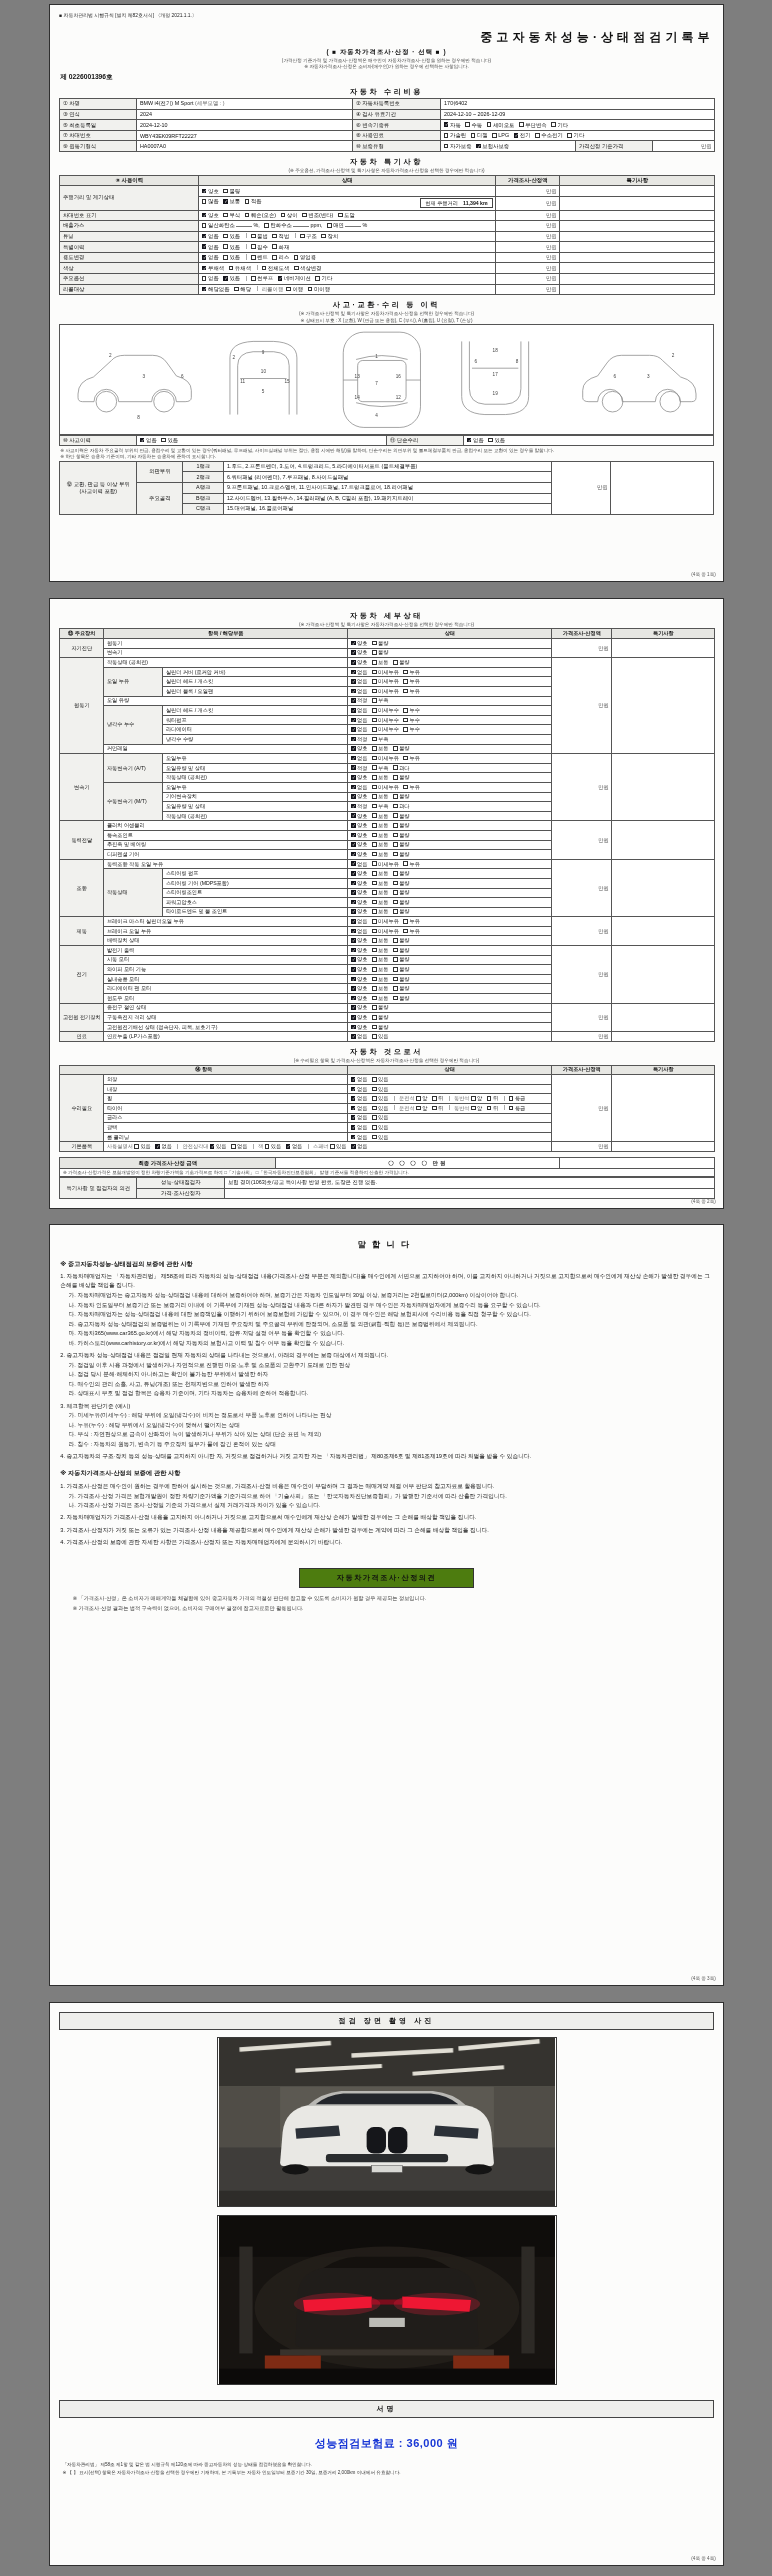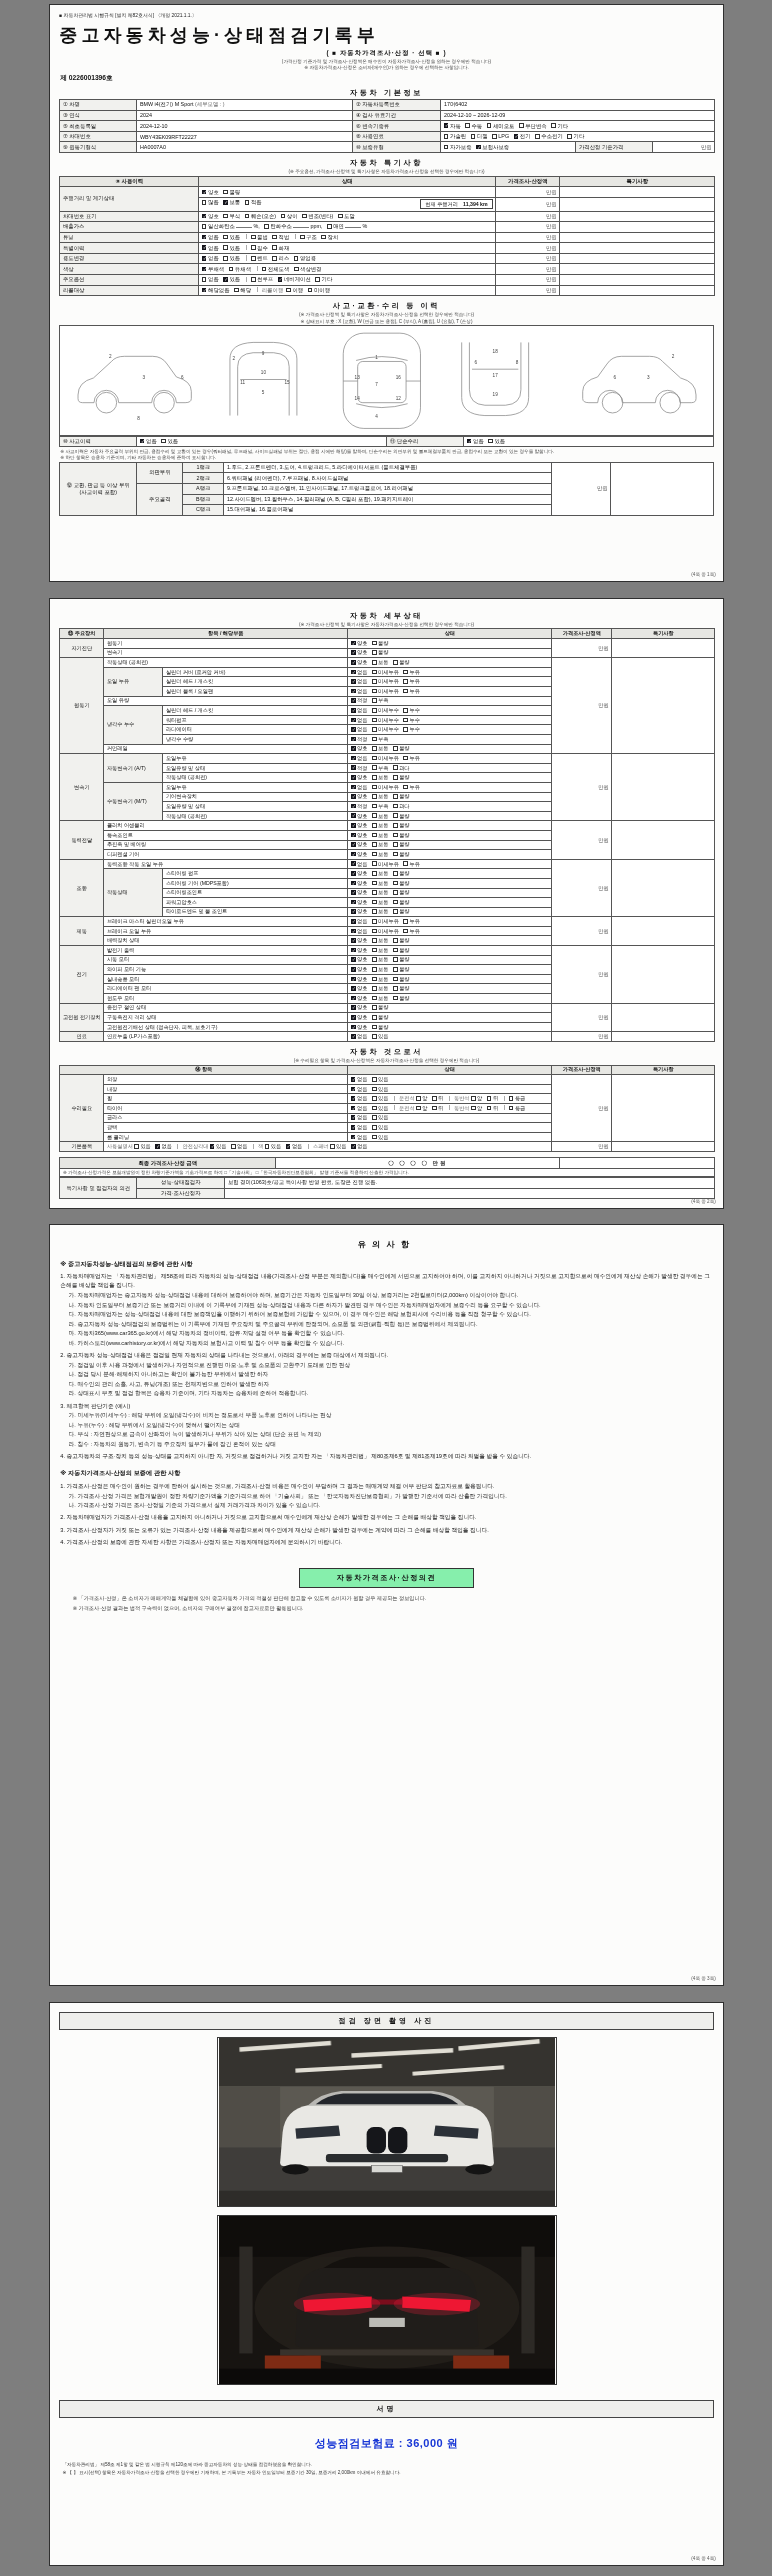--- a/index.html
+++ b/index.html
@@ -4,21 +4,21 @@
 <style>
   *{box-sizing:border-box;margin:0;padding:0}
   body{background:#7e7e7e;font-family:"Liberation Sans","DejaVu Sans",sans-serif;color:#101010}
   .page{width:773px;height:2576px;overflow:hidden}
   .sheet{background:#fcfcfb;border:0.8px solid #2f2f2f;margin:0 49px 15.5px;padding:7.2px 9.3px 15.5px;position:relative;overflow:hidden}
   #sheet1{margin-top:4.1px;height:578px}
   #sheet2{height:611px}
   #sheet3{height:762px}
   #sheet4{height:564px}
   .form-ref{font-size:4.9px;color:#222}
-  .main-title{text-align:left;font-weight:bold;font-size:18px;letter-spacing:4.1px;margin-top:5px}
+  .main-title{text-align:right;font-weight:bold;font-size:12px;letter-spacing:4.1px;margin-top:11px}
   .sub-title{text-align:center;font-size:6.4px;font-weight:bold;letter-spacing:1px;margin-top:1.5px}
   .sub-note{text-align:center;font-size:4.6px;color:#444;margin-top:1px}
   .doc-no{font-size:6.7px;font-weight:bold;margin:4.1px 0 1px 1px}
   .sec-head{text-align:center;font-size:7.2px;font-weight:bold;letter-spacing:2.6px;margin-top:5.2px}
   .sec-note{text-align:center;font-size:4.6px;color:#444;margin:1px 0 1.5px}
   table.tbl{width:100%;border-collapse:collapse;table-layout:fixed;margin-top:1px;background:#fff}
   .tbl td{border:0.5px solid #555;font-size:5.4px;padding:1.3px 2.6px;vertical-align:middle;word-break:keep-all;overflow:hidden}
   .dtl td{font-size:5.2px;padding:0.8px 2.6px}
   .tbl td.lbl{background:#f1f1ee}
   .tbl td.hdr{background:#e7e7e3;text-align:center;font-weight:bold}
@@ -32,42 +32,42 @@
   .sep{display:inline-block;width:0;border-left:0.5px solid #aaa;height:5.2px;margin:0 4.1px 0 1px;vertical-align:-0.5px}
   .blank{display:inline-block;width:15.5px;border-bottom:0.5px solid #777;height:4.6px;margin:0 1.5px}
   .drive-box{float:right;border:0.5px solid #444;padding:0.5px 4.1px;font-size:5.2px;background:#fff}
   .drive-box b{margin-left:5.2px}
   .diag{border:0.5px solid #555;margin-top:-0.5px;background:#fff;text-align:center;padding:2.1px 0}
   .band{border:0.5px solid #444;background:#efefec;text-align:center;font-weight:bold;font-size:7px;letter-spacing:3.1px;padding:3.1px 0;margin-top:2.1px}
   .notice-title{text-align:center;font-size:8.2px;font-weight:bold;letter-spacing:6.2px;margin:7.2px 0 9.3px}
   .nt-h{font-weight:bold;font-size:6.2px;margin:8.2px 1px 3.1px}
   .nt-1{font-size:5.7px;line-height:1.55;margin:3.6px 1px 1px}
   .nt-s{font-size:5.7px;line-height:1.5;margin:1px 1px 1px 9.3px;color:#1c1c1c}
-  .po-box{width:175px;margin:20.6px auto 6.2px;border:0.8px solid #333;text-align:center;font-weight:bold;font-size:7.2px;letter-spacing:1.5px;padding:4.1px 0;background:#86efac}
+  .po-box{width:175px;margin:20.6px auto 6.2px;border:0.8px solid #333;text-align:center;font-weight:bold;font-size:7.2px;letter-spacing:1.5px;padding:4.1px 0;background:#4d7c0f}
   .po-note{font-size:5.2px;color:#333;margin:2.1px 13.4px;line-height:1.55}
   .photo-wrap{text-align:center;margin-top:7.2px}
   .photo-wrap svg{border:0.5px solid #3a3a3a;display:block;margin:0 auto 8.2px}
   .premium{text-align:center;color:#1736d6;font-weight:bold;font-size:11px;margin:17.5px 0 11.3px;letter-spacing:0.5px}
   .foot{font-size:4.6px;color:#333;margin:1.5px 3.1px;line-height:1.5}
   .pg{position:absolute;right:7.2px;bottom:4.1px;font-size:4.6px;color:#555}
 </style>
 </head>
 <body>
 
 <div class="page">
 
   <div class="sheet" id="sheet1">
     <div class="form-ref">■ 자동차관리법 시행규칙 [별지 제82호서식] 〈개정 2021.1.1.〉</div>
     <div class="main-title">중고자동차성능·상태점검기록부</div>
     <div class="sub-title">( ■ 자동차가격조사·산정 · 선택 ■ )</div>
     <div class="sub-note">(가격산정 기준가격 및 가격조사·산정액은 매수인이 자동차가격조사·산정을 원하는 경우에만 적습니다)</div>
     <div class="sub-note">※ 자동차가격조사·산정은 소비자(매수인)가 원하는 경우에 선택하는 사항입니다.</div>
     <div class="doc-no">제 0226001396호</div>
 
-    <div class="sec-head">자동차 기본정보</div>
+    <div class="sec-head">자동차 수리비용</div>
     <table class="tbl">
       <colgroup>
           <col style="width:77px">
           <col style="width:216px">
           <col style="width:88px">
           <col style="width:135px">
           <col style="width:77px">
           <col style="width:62px">
         </colgroup>
       <tbody>
@@ -632,21 +632,21 @@
         <td class="lbl ctr">가격·조사산정자</td>
         <td></td>
       </tr>
     </tbody>
       </table>
 
     <div class="pg">(4쪽 중 2쪽)</div>
   </div>
 
   <div class="sheet" id="sheet3">
-    <div class="notice-title">유의사항</div>
+    <div class="notice-title">말합니다</div>
     <div id="notice-lines">
         <div class="nt-h">※ 중고자동차성능·상태점검의 보증에 관한 사항</div>
         <div class="nt-1">1. 자동차매매업자는 「자동차관리법」 제58조에 따라 자동차의 성능·상태점검 내용(가격조사·산정 부분은 제외합니다)을 매수인에게 서면으로 고지하여야 하며, 이를 고지하지 아니하거나 거짓으로 고지함으로써 매수인에게 재산상 손해가 발생한 경우에는 그 손해를 배상할 책임을 집니다.</div>
         <div class="nt-s">가. 자동차매매업자는 중고자동차 성능·상태점검 내용에 대하여 보증하여야 하며, 보증기간은 자동차 인도일부터 30일 이상, 보증거리는 2천킬로미터(2,000km) 이상이어야 합니다.</div>
         <div class="nt-s">나. 자동차 인도일부터 보증기간 또는 보증거리 이내에 이 기록부에 기재된 성능·상태점검 내용과 다른 하자가 발견된 경우 매수인은 자동차매매업자에게 보증수리 등을 요구할 수 있습니다.</div>
         <div class="nt-s">다. 자동차매매업자는 성능·상태점검 내용에 대한 보증책임을 이행하기 위하여 보증보험에 가입할 수 있으며, 이 경우 매수인은 해당 보험회사에 수리비용 등을 직접 청구할 수 있습니다.</div>
         <div class="nt-s">라. 중고자동차 성능·상태점검의 보증범위는 이 기록부에 기재된 주요장치 및 주요골격 부위에 한정되며, 소모품 및 외관(긁힘·찍힘 등)은 보증범위에서 제외됩니다.</div>
         <div class="nt-s">마. 자동차365(www.car365.go.kr)에서 해당 자동차의 정비이력, 압류·저당 설정 여부 등을 확인할 수 있습니다.</div>
         <div class="nt-s">바. 카히스토리(www.carhistory.or.kr)에서 해당 자동차의 보험사고 이력 및 침수 여부 등을 확인할 수 있습니다.</div>
         <div class="nt-1">2. 중고자동차 성능·상태점검 내용은 점검일 현재 자동차의 상태를 나타내는 것으로서, 아래의 경우에는 보증 대상에서 제외됩니다.</div>

